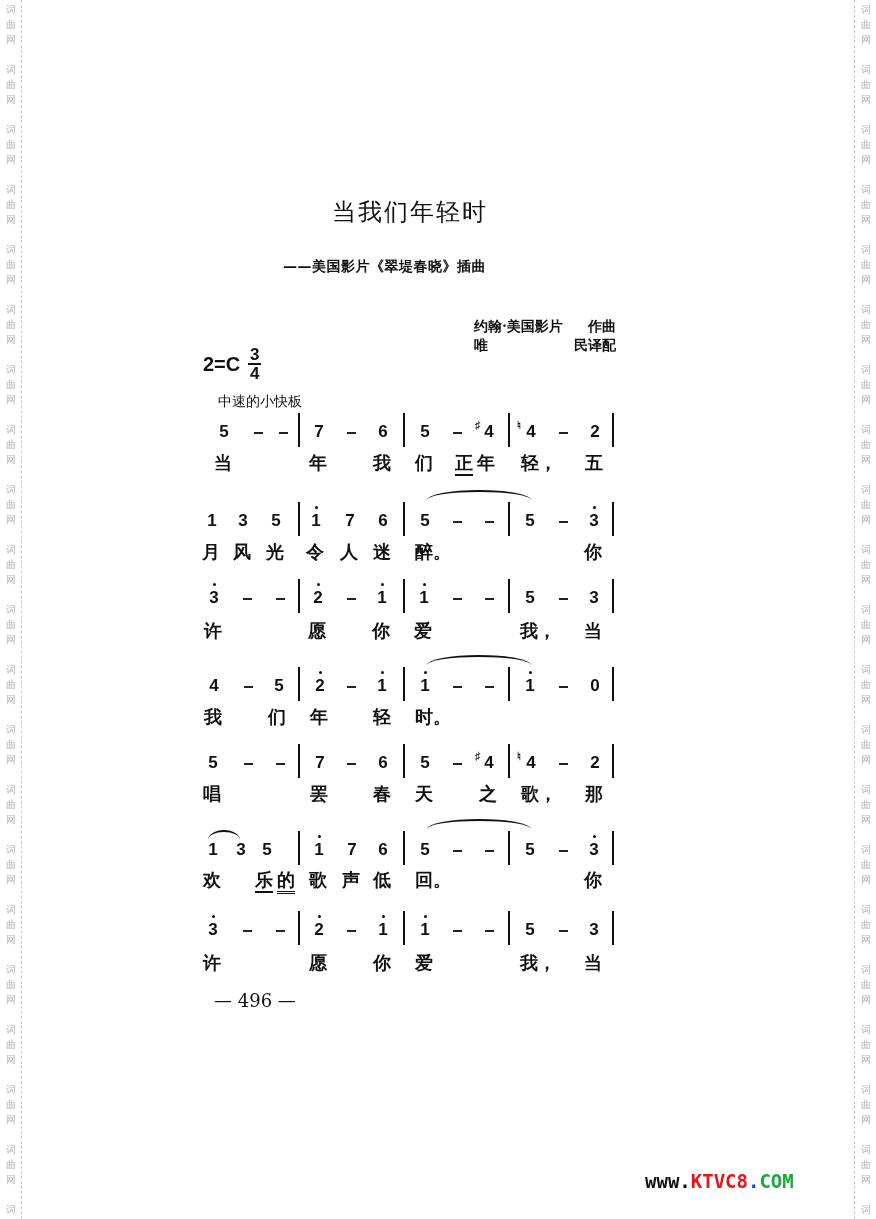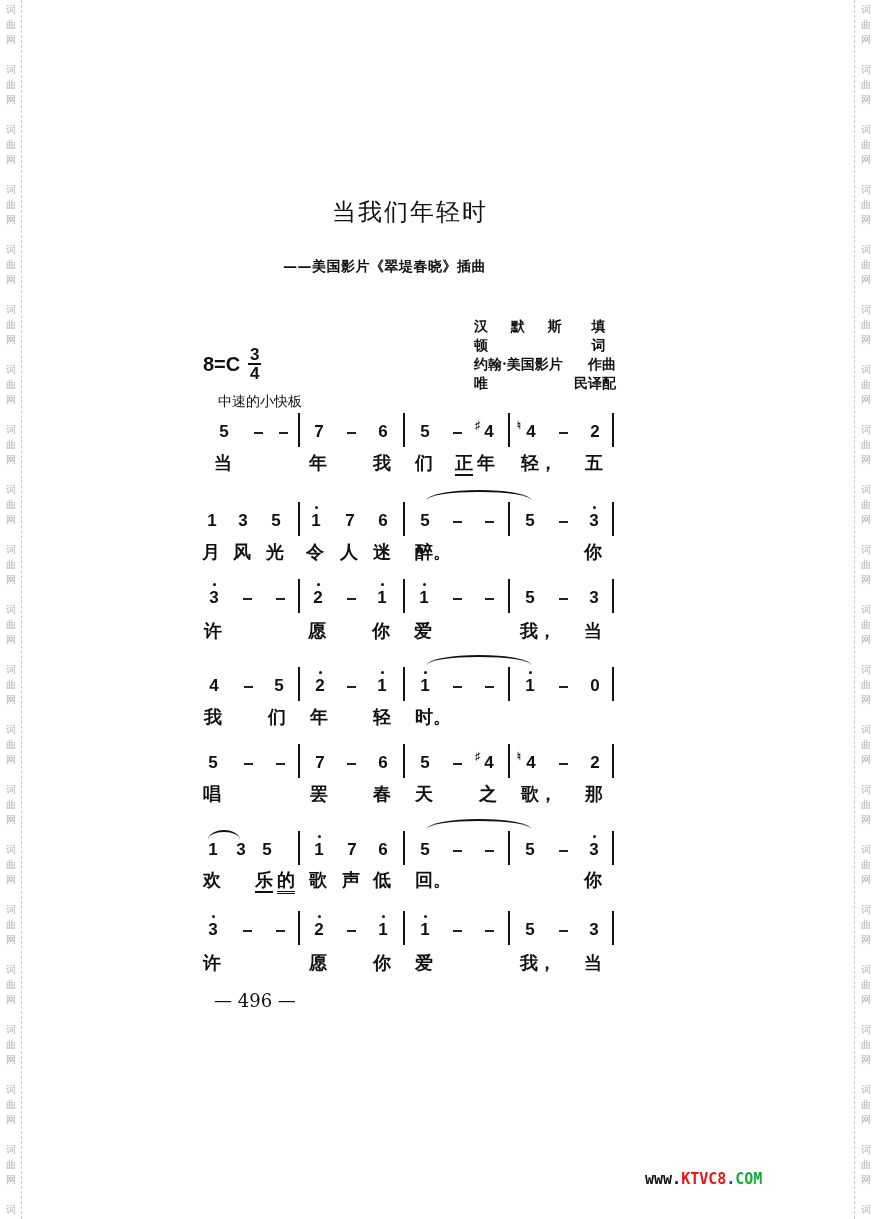--- a/index.html
+++ b/index.html
@@ -71,21 +71,21 @@
   .dbl-underline { border-bottom: 3px double #111; }
   .arc {
     position: absolute; border-top: 2px solid #111; border-radius: 50% 50% 0 0 / 100% 100% 0 0;
     height: 8px;
   }
   .page-no {
     position: absolute; left: 214px; top: 990px; font-family: "DejaVu Serif", serif; font-size: 18px;
   }
   .site {
     position: absolute; left: 645px; top: 1170px; font-family: "DejaVu Sans Mono", monospace;
-    font-size: 15px; font-weight: bold; letter-spacing: 0px;
+    font-size: 19px; font-weight: bold; letter-spacing: 0px;
   }
 </style>
 </head>
 <body>
 
 <div class="margin-line" style="left:21px;"></div>
 <div class="margin-line" style="left:854px;"></div>
 <div class="wm-col" id="wm-left" style="left:3px;">
     <div class="wm-group" style="top: 2px;">
       <span class="wm-char">词</span>
@@ -296,36 +296,32 @@
     <div class="wm-group" style="top: 1202px;">
       <span class="wm-char">词</span>
       <span class="wm-char">曲</span>
     </div>
   </div>
 
 <div class="title">当我们年轻时</div>
 <div class="subtitle">——美国影片《翠堤春晓》插曲</div>
 
 <div class="credits">
-  <div class="credit-line">
-    <span style="letter-spacing:9px;">汉 默 斯 顿</span>
-    <span>填词</span>
-  </div>
   <div class="credit-line">
     <span>约翰·美国影片</span>
     <span>作曲</span>
   </div>
   <div class="credit-line">
     <span>唯</span>
     <span>民译配</span>
   </div>
 </div>
 
 <div class="key">
-  <span>8=C</span>
+  <span>2=C</span>
   <span class="timesig">
     <span>3</span>
     <span class="bar"></span>
     <span>4</span>
   </span>
 </div>
 
 <div class="tempo">中速的小快板</div>
 
 <div id="score">

